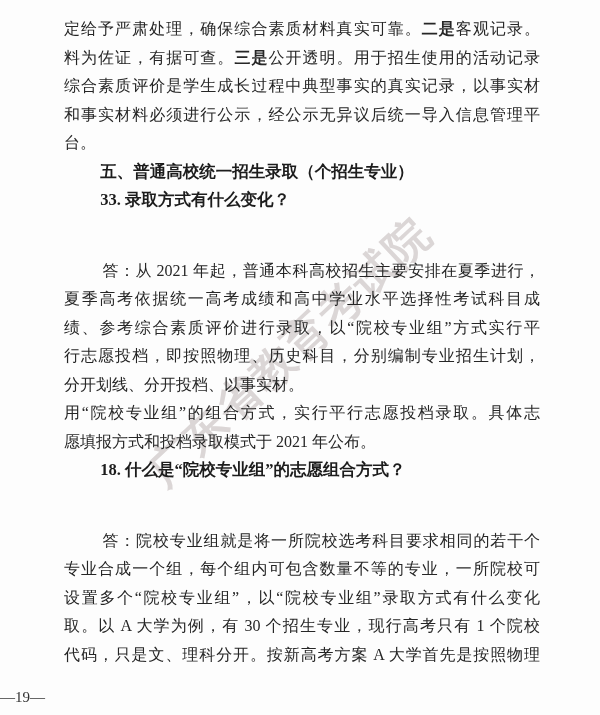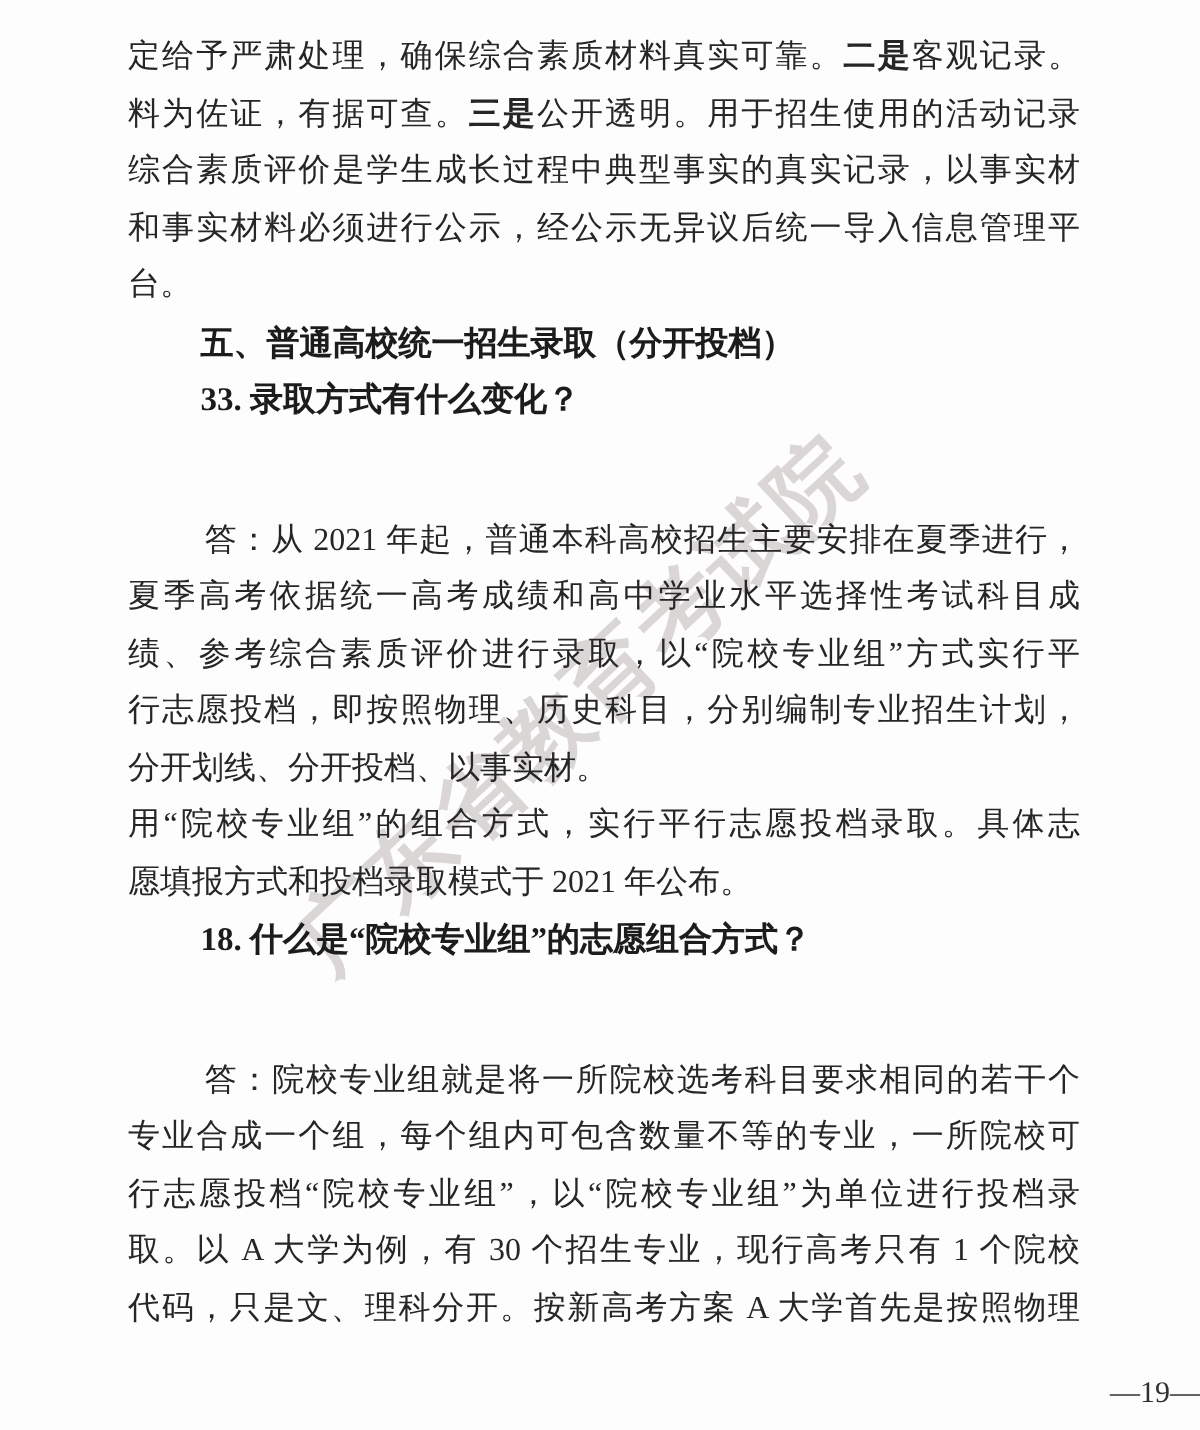--- a/index.html
+++ b/index.html
@@ -44,47 +44,47 @@
   .line.heading {
     font-weight: bold;
     color: #1c1c1c;
     text-indent: 2.2em;
     font-size: 16.5px;
   }
   .b { font-weight: bold; }
   .page-number {
     position: absolute;
     left: 0; right: 0; bottom: 9px;
-    text-align: right;
+    text-align: left;
     font-size: 15px;
     color: #313131;
     z-index: 1;
   }
 </style>
 </head>
 <body>
 
 <div class="page">
   <div class="watermark" style="color: rgba(168, 156, 156, 0.4); font-size: 44px; transform: translate(-50%, -50%) rotate(-43deg);">广东省教育考试院</div>
   <main class="doc" id="doc">
       <div class="line fill"><span>定给予严肃处理，确保综合素质材料真实可靠。</span><span class="b">二是</span><span>客观记录。</span></div>
       <div class="line fill"><span>料为佐证，有据可查。</span><span class="b">三是</span><span>公开透明。用于招生使用的活动记录</span></div>
       <div class="line fill"><span>综合素质评价是学生成长过程中典型事实的真实记录，以事实材</span></div>
       <div class="line fill"><span>和事实材料必须进行公示，经公示无异议后统一导入信息管理平</span></div>
       <div class="line"><span>台。</span></div>
-      <div class="line heading">五、普通高校统一招生录取（分开投档）</div>
+      <div class="line heading">五、普通高校统一招生录取（个招生专业）</div>
       <div class="line heading">33. 录取方式有什么变化？</div>
       <div class="line fill indent"><span>答：从 2021 年起，普通本科高校招生主要安排在夏季进行，</span></div>
       <div class="line fill"><span>夏季高考依据统一高考成绩和高中学业水平选择性考试科目成</span></div>
       <div class="line fill"><span>绩、参考综合素质评价进行录取，以“院校专业组”方式实行平</span></div>
       <div class="line fill"><span>行志愿投档，即按照物理、历史科目，分别编制专业招生计划，</span></div>
       <div class="line"><span>分开划线、分开投档、以事实材。</span></div>
       <div class="line fill"><span>用“院校专业组”的组合方式，实行平行志愿投档录取。具体志</span></div>
       <div class="line"><span>愿填报方式和投档录取模式于 2021 年公布。</span></div>
       <div class="line heading">18. 什么是“院校专业组”的志愿组合方式？</div>
       <div class="line fill indent"><span>答：院校专业组就是将一所院校选考科目要求相同的若干个</span></div>
       <div class="line fill"><span>专业合成一个组，每个组内可包含数量不等的专业，一所院校可</span></div>
-      <div class="line fill"><span>行志愿投档“院校专业组”，以“院校专业组”为单位进行投档录</span></div>
+      <div class="line fill"><span>设置多个“院校专业组”，以“院校专业组”录取方式有什么变化</span></div>
       <div class="line fill"><span>取。以 A 大学为例，有 30 个招生专业，现行高考只有 1 个院校</span></div>
       <div class="line fill"><span>代码，只是文、理科分开。按新高考方案 A 大学首先是按照物理</span></div>
     </main>
   <div class="page-number">—19—</div>
 </div>
 
 </body></html>

